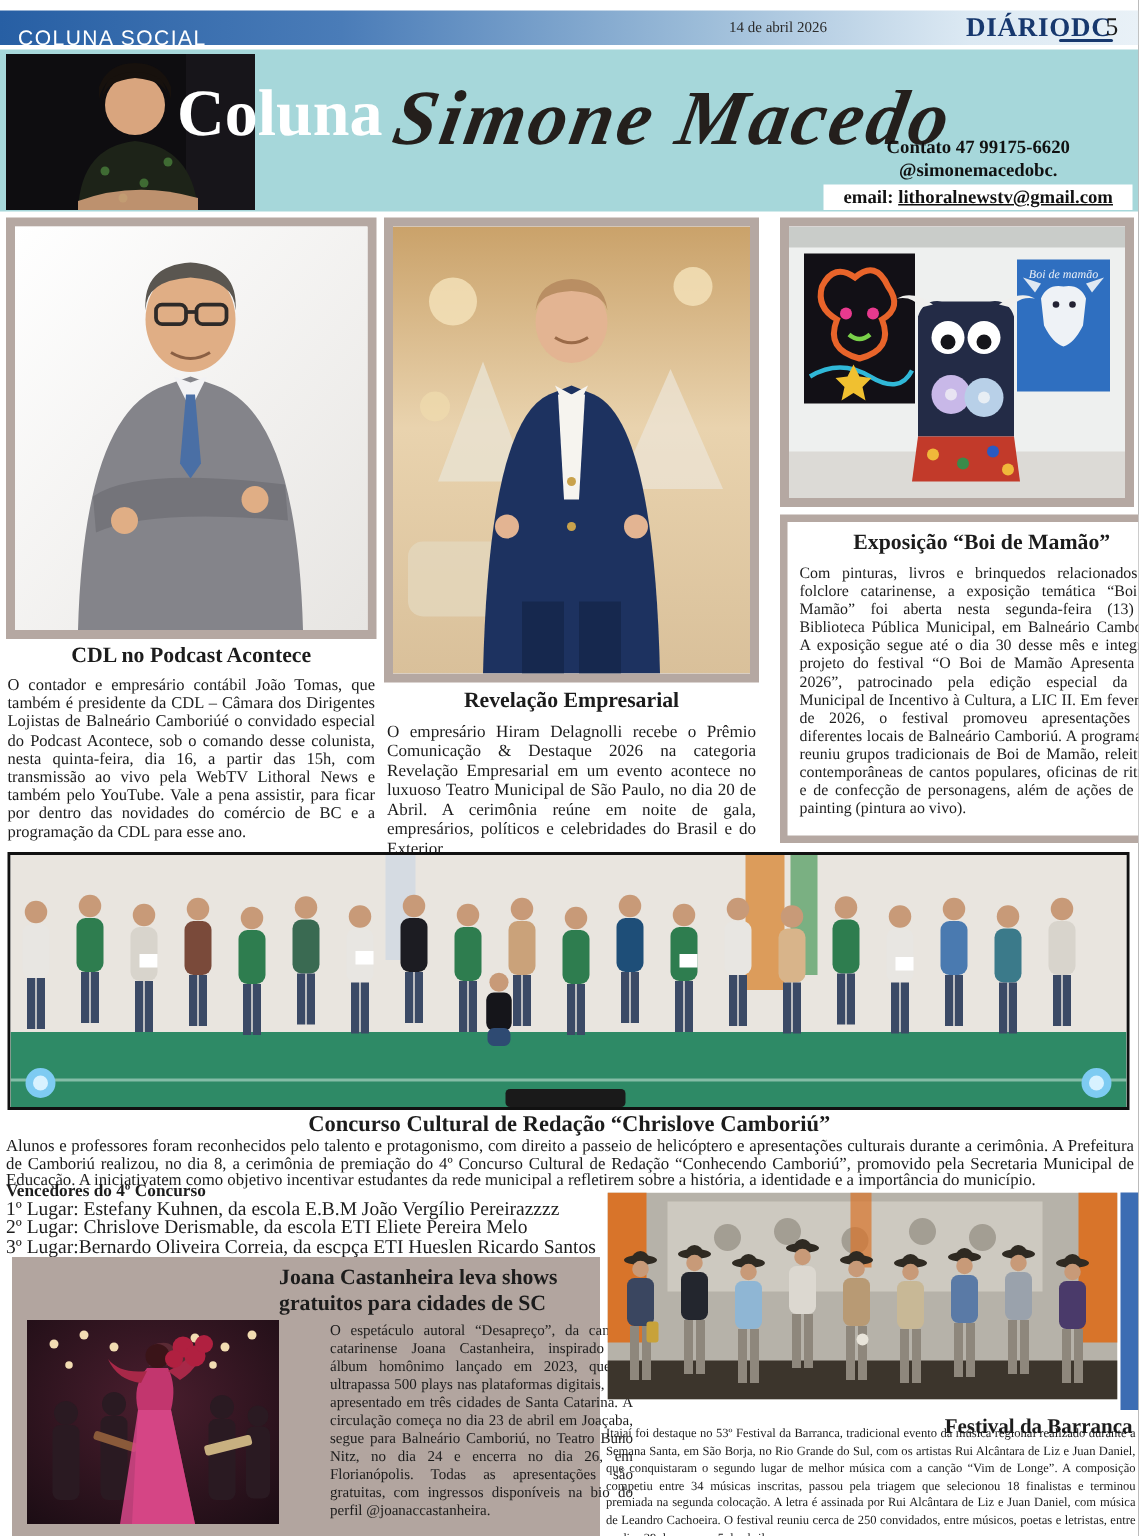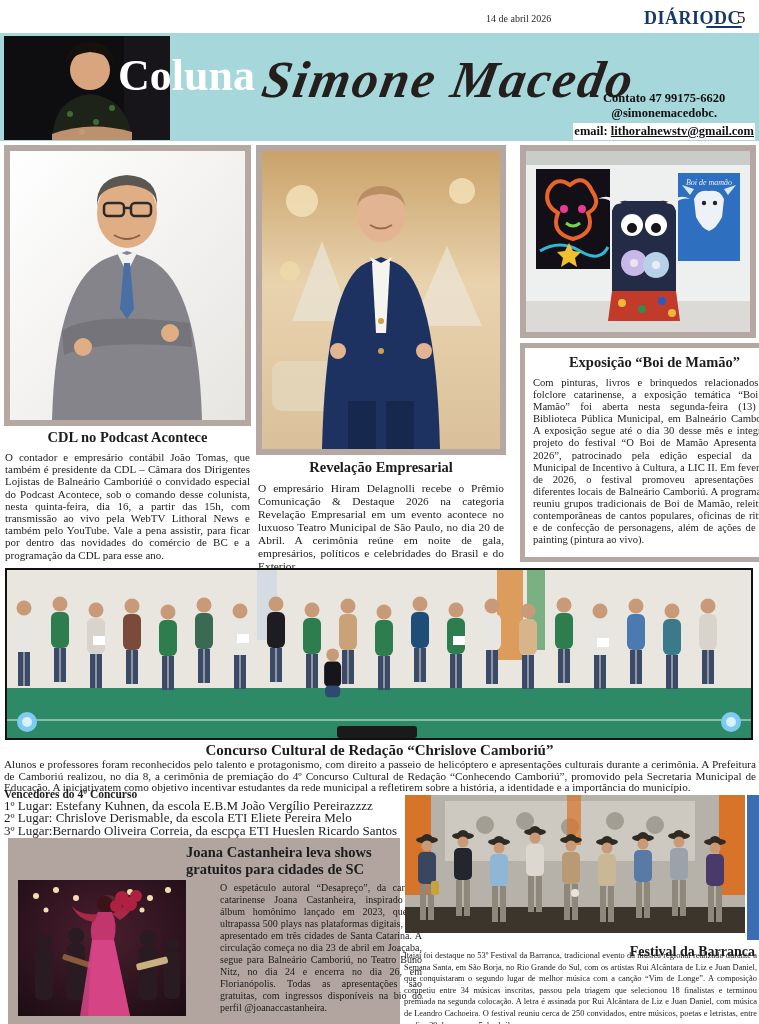--- a/index.html
+++ b/index.html
@@ -16,21 +16,21 @@
   .paper-logo .dc-underline{position:absolute;left:62px;top:18px;width:36px;height:2px;background:#17386e;border-radius:2px;}
   .page-number{position:absolute;left:737px;top:8px;font-size:17px;color:#1b1b1b;}
 
   
   .banner{position:absolute;left:0;top:33px;width:759px;height:108px;background:#a6d7da;}
   .banner-photo{position:absolute;left:4px;top:3px;width:166px;height:104px;}
   .banner-title{position:absolute;left:118px;top:17px;font-size:44px;font-weight:bold;color:#fff;}
   .banner-name{position:absolute;left:263px;top:17px;font-size:52px;font-weight:bold;font-style:italic;
                color:#241f1c;transform:skewX(-10deg);letter-spacing:2px;white-space:nowrap;}
   .contact{position:absolute;right:4px;top:58px;text-align:center;font-weight:bold;font-size:12.5px;line-height:15px;color:#111;}
-  .contact .email-line{background:#fff;padding:1px 1px;display:inline-block;margin-top:2px;}
+  .contact .email-line{background:#fff;padding:1px 13px;display:inline-block;margin-top:2px;}
   .contact .email-line u{color:#111;}
 
   
   .photo-box{position:absolute;background:#fff;border:6px solid #b5a8a2;box-sizing:border-box;}
   .photo-box svg{display:block;width:100%;height:100%;}
   .caption{position:absolute;font-size:14.5px;font-weight:bold;text-align:center;}
   .body-text{position:absolute;text-align:justify;}
   .text-box{position:absolute;background:#fff;border:5px solid #b5a8a2;box-sizing:border-box;padding:6px 8px 4px;}
   .text-box .tb-title{font-size:14.5px;font-weight:bold;text-align:center;margin:0 0 6px;}
   .text-box .tb-body{font-size:10.6px;line-height:12.1px;text-align:justify;}
@@ -55,20 +55,23 @@
   .barranca-photo svg{display:block;width:100%;height:100%;}
   .blue-strip{position:absolute;left:747px;top:795px;width:12px;height:145px;background:#3c6db3;}
   .barranca-caption{position:absolute;left:405px;top:944px;width:350px;font-size:14px;font-weight:bold;text-align:right;}
   .barranca-body{position:absolute;left:404px;top:950px;width:353px;font-size:8.4px;line-height:11.6px;text-align:justify;}
 </style>
 </head>
 <body>
 
 <div id="page">
 
+  <div class="topbar">
+    <span class="section-label">COLUNA SOCIAL</span>
+  </div>
   <span class="issue-date">14 de abril 2026</span>
   <span class="paper-logo">
     <span>DIÁRIODC</span>
     <span class="dc-underline"></span>
   </span>
   <span class="page-number">5</span>
 
   <div class="banner">
     <div class="banner-photo">
       <svg viewBox="0 0 166 104" preserveAspectRatio="none">

